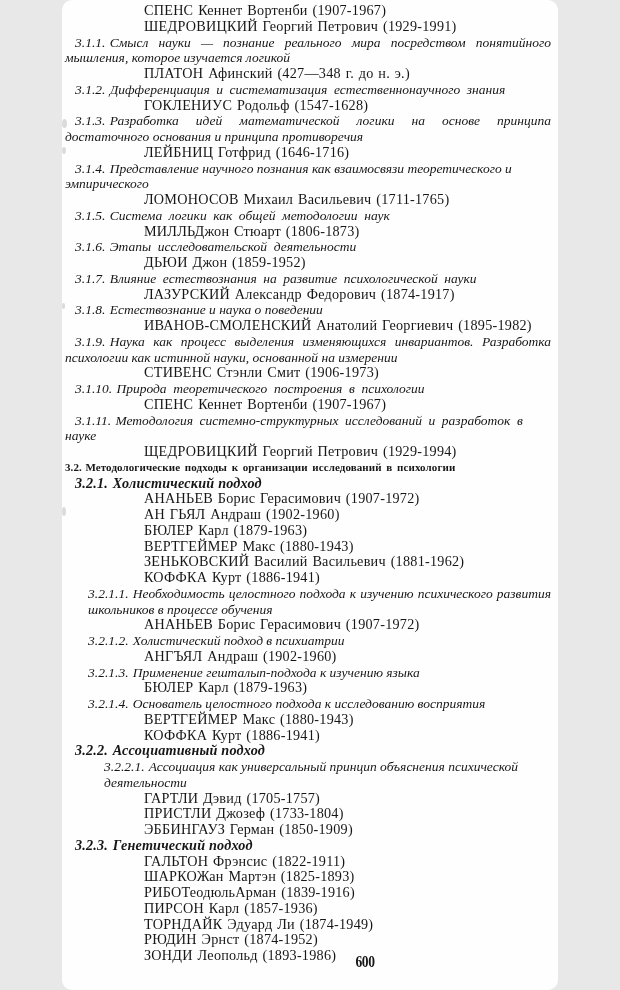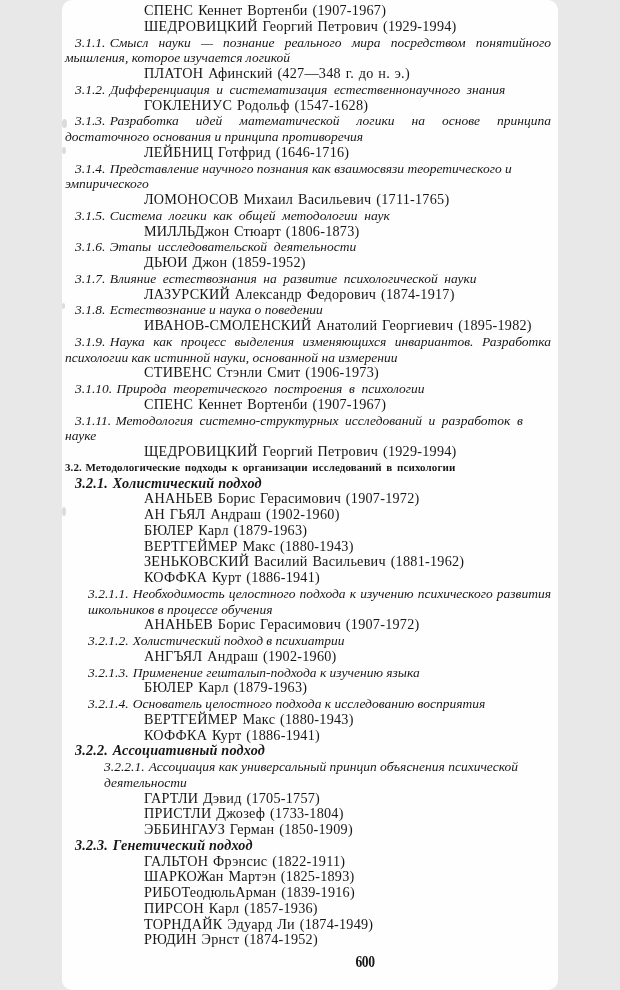--- a/index.html
+++ b/index.html
@@ -81,21 +81,21 @@
   .sm2 { left:0; top:147px; width:4px; height:7px; }
   .sm3 { left:0; top:303px; width:3px; height:6px; }
   .sm4 { left:0; top:507px; width:4px; height:9px; }
 </style>
 </head>
 <body>
 
 <div class="page">
   <div class="content" id="toc-list">
       <div class="ln name">СПЕНС Кеннет Вортенби (1907-1967)</div>
-      <div class="ln name">ШЕДРОВИЦКИЙ Георгий Петрович (1929-1994)</div>
+      <div class="ln name">ШЕДРОВИЦКИЙ Георгий Петрович (1929-1991)</div>
       <div class="ln sec sec1 just"><span class="num"><span>3.1.1.</span></span><span>Смысл науки — познание реального мира посредством понятийного мышления, которое изучается логикой</span></div>
       <div class="ln name">ПЛАТОН Афинский (427—348 г. до н. э.)</div>
       <div class="ln sec sec1 wide"><span class="num"><span>3.1.2.</span></span><span>Дифференциация и систематизация естественнонаучного знания</span></div>
       <div class="ln name">ГОКЛЕНИУС Родольф (1547-1628)</div>
       <div class="ln sec sec1 just"><span class="num"><span>3.1.3.</span></span><span>Разработка идей математической логики на основе принципа достаточного основания и принципа противоречия</span></div>
       <div class="ln name">ЛЕЙБНИЦ Готфрид (1646-1716)</div>
       <div class="ln sec sec1"><span class="num"><span>3.1.4.</span></span><span>Представление научного познания как взаимосвязи теоретического и эмпирического</span></div>
       <div class="ln name">ЛОМОНОСОВ Михаил Васильевич (1711-1765)</div>
       <div class="ln sec sec1 wide"><span class="num"><span>3.1.5.</span></span><span>Система логики как общей методологии наук</span></div>
       <div class="ln name">МИЛЛЬДжон Стюарт (1806-1873)</div>
@@ -133,20 +133,21 @@
       <div class="ln name">ГАРТЛИ Дэвид (1705-1757)</div>
       <div class="ln name">ПРИСТЛИ Джозеф (1733-1804)</div>
       <div class="ln name">ЭББИНГАУЗ Герман (1850-1909)</div>
       <div class="ln h3"><span class="num"><span>3.2.3.</span></span><span>Генетический подход</span></div>
       <div class="ln name">ГАЛЬТОН Фрэнсис (1822-1911)</div>
       <div class="ln name">ШАРКОЖан Мартэн (1825-1893)</div>
       <div class="ln name">РИБОТеодюльАрман (1839-1916)</div>
       <div class="ln name">ПИРСОН Карл (1857-1936)</div>
       <div class="ln name">ТОРНДАЙК Эдуард Ли (1874-1949)</div>
       <div class="ln name">РЮДИН Эрнст (1874-1952)</div>
+      <div class="ln name">ЗОНДИ Леопольд (1893-1986)</div>
     </div>
   <span class="slash">/</span>
   <div class="pageno">600</div>
   <div class="smudge sm1"></div>
   <div class="smudge sm2"></div>
   <div class="smudge sm3"></div>
   <div class="smudge sm4"></div>
 </div>
 
 </body></html>

